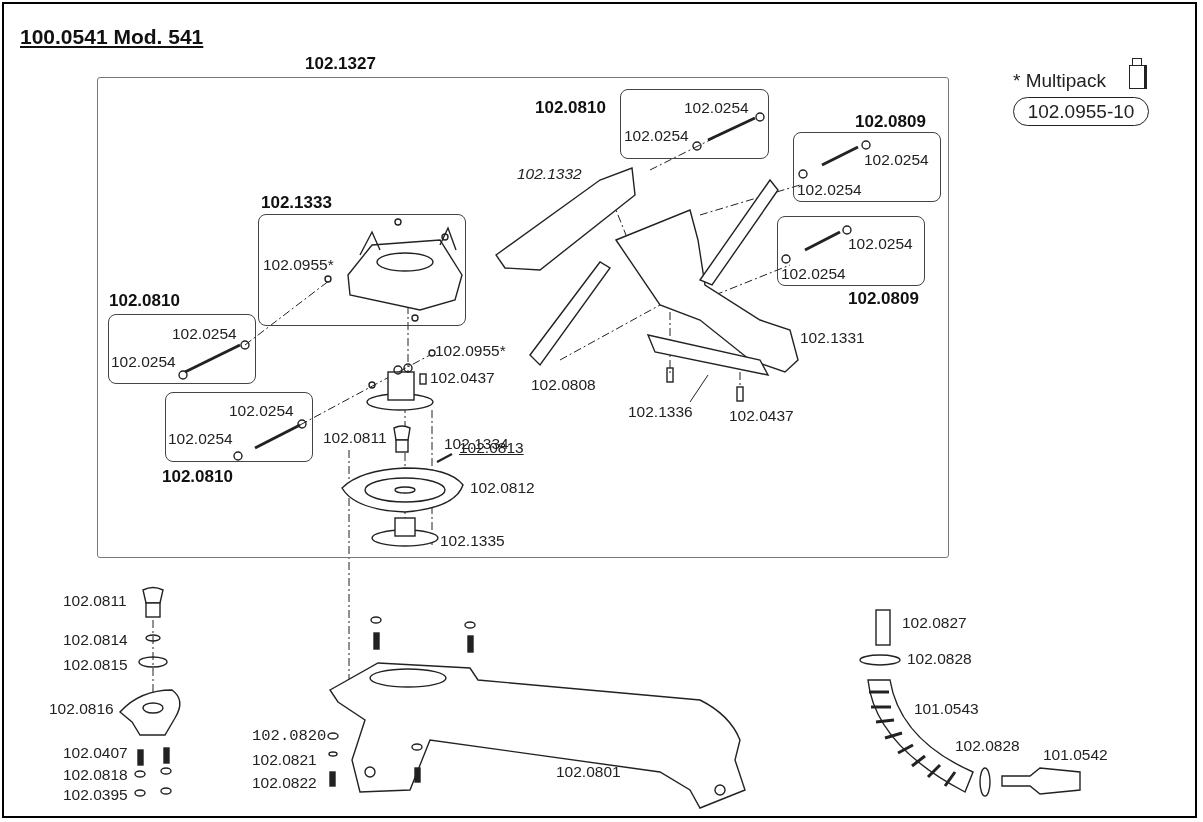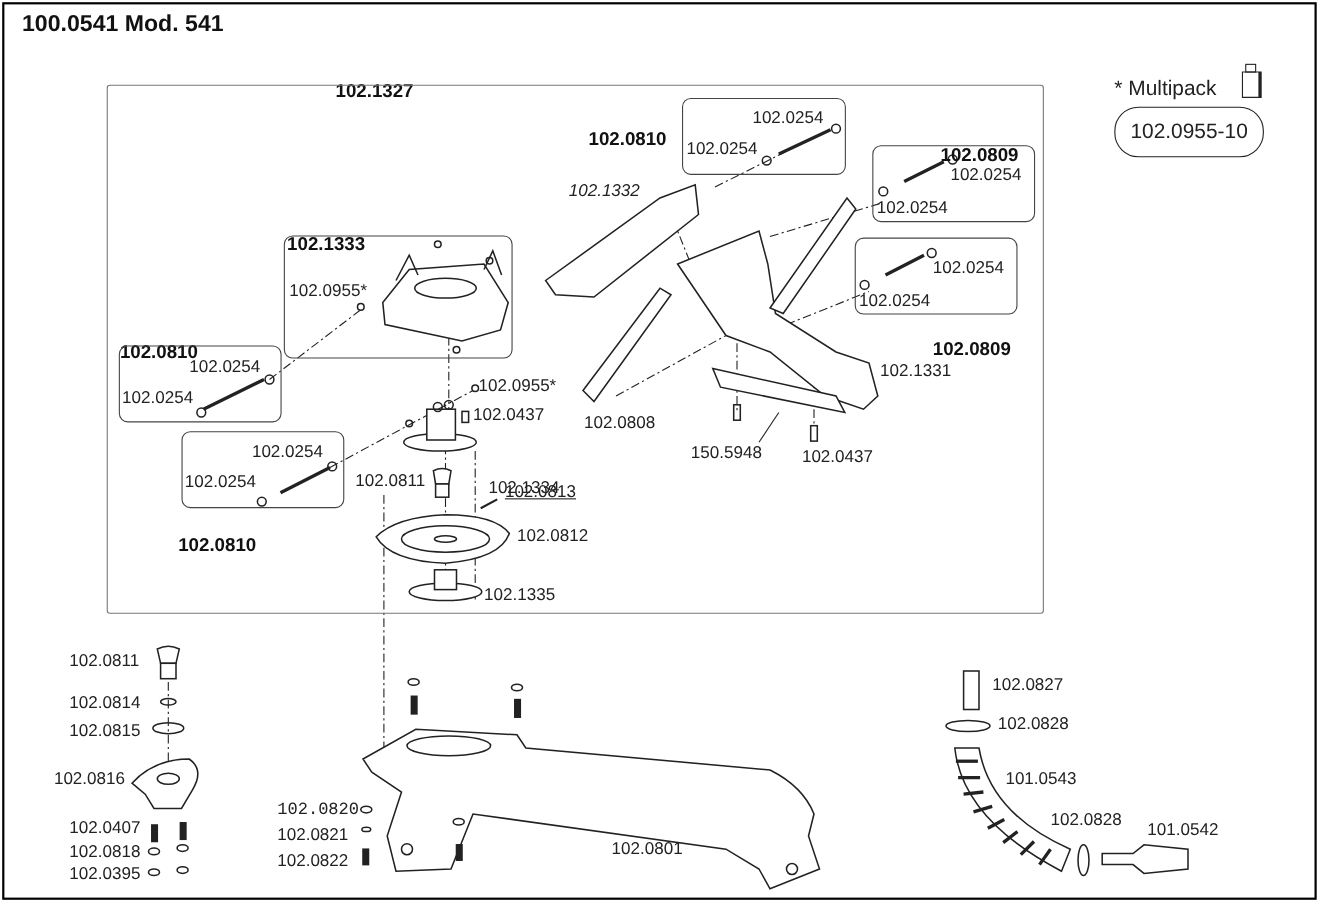--- a/index.html
+++ b/index.html
@@ -1,21 +1,21 @@
 <!DOCTYPE html>
 <html><head>
 <meta charset="utf-8">
 <style>
   html, body { margin:0; padding:0; background:#fff; }
   body { width:1203px; height:822px; position:relative; overflow:hidden;
          font-family:"Liberation Sans", sans-serif; color:#222; }
   #frame { position:absolute; left:2px; top:2px; width:1195px; height:816px;
            border:2px solid #000; box-sizing:border-box; }
   .lbl { position:absolute; font-size:15.5px; color:#222; white-space:nowrap; line-height:1; }
-  .bold { font-weight:bold; font-size:17px; color:#111;margin-top:19px; }
+  .bold { font-weight:bold; font-size:17px; color:#111; }
   .title { font-size:21px; font-weight:bold; color:#111; }
   .box { position:absolute; border:1px solid #444; border-radius:8px; box-sizing:border-box; }
   .bigbox { position:absolute; border:1px solid #777; border-radius:3px; box-sizing:border-box; }
   .pill { position:absolute; border:1.5px solid #222; border-radius:22px; box-sizing:border-box;
           display:flex; align-items:center; justify-content:center; font-size:19px; }
   svg.art { position:absolute; left:0; top:0; }
 </style>
 </head>
 <body>
 
@@ -152,28 +152,28 @@
           <line x1="912" y1="766" x2="925" y2="756"></line>
         <line x1="928" y1="777" x2="940" y2="765"></line>
           <line x1="945" y1="786" x2="955" y2="772"></line>
       </g>
       <ellipse cx="985" cy="782" rx="5" ry="14" fill="#fff"></ellipse>
       <path d="M1002 776 L1030 776 L1040 768 L1080 772 L1080 790 L1040 794 L1030 786 L1002 786 Z" fill="#fff"></path>
     </g>
   </g>
 </svg>
 
-<div class="lbl title" style="left:20px;top:11px;">100.0541 Mod. 541</div>
+<div class="lbl title" style="left:20px;top:26px;text-decoration:underline;">100.0541 Mod. 541</div>
 
 <div class="lbl" style="left:1013px;top:71px;font-size:19px;">* Multipack</div>
 <div style="position:absolute;left:1129px;top:58px;width:16px;height:30px;">
   <div style="position:absolute;left:3px;top:0;width:8px;height:6px;border:1px solid #222;"></div>
   <div style="position:absolute;left:0;top:7px;width:14px;height:22px;border:1px solid #222;border-right:3px solid #222;"></div>
 </div>
-<div class="pill" style="left:1013px;top:97px;width:136px;height:46px;">102.0955-10</div>
+<div class="pill" style="left:1013px;top:97px;width:136px;height:29px;">102.0955-10</div>
 
 <div class="lbl bold" style="left:305px;top:55px;">102.1327</div>
 <div class="bigbox" style="left:97px;top:77px;width:852px;height:481px;"></div>
 
 <div class="lbl bold" style="left:261px;top:194px;">102.1333</div>
 <div class="box" style="left:258px;top:214px;width:208px;height:112px;"></div>
 <div class="lbl" style="left:263px;top:257px;">102.0955*</div>
 
 <div class="lbl bold" style="left:109px;top:292px;">102.0810</div>
 <div class="box" style="left:108px;top:314px;width:148px;height:70px;"></div>
@@ -204,21 +204,21 @@
 <div class="lbl" style="left:430px;top:370px;">102.0437</div>
 <div class="lbl" style="left:444px;top:392px;margin-top:44px;">102.1334</div>
 <div class="lbl" style="left:323px;top:430px;">102.0811</div>
 <div class="lbl" style="left:459px;top:440px;text-decoration:underline;">102.0813</div>
 <div class="lbl" style="left:470px;top:480px;">102.0812</div>
 <div class="lbl" style="left:440px;top:533px;">102.1335</div>
 
 <div class="lbl" style="left:517px;top:166px;font-style:italic;">102.1332</div>
 <div class="lbl" style="left:800px;top:330px;">102.1331</div>
 <div class="lbl" style="left:531px;top:377px;">102.0808</div>
-<div class="lbl" style="left:628px;top:404px;">150.5948</div>
+<div class="lbl" style="left:628px;top:404px;">102.1336</div>
 <div class="lbl" style="left:729px;top:408px;">102.0437</div>
 
 <div class="lbl" style="left:63px;top:593px;">102.0811</div>
 <div class="lbl" style="left:63px;top:632px;">102.0814</div>
 <div class="lbl" style="left:63px;top:657px;text-align:center;">102.0815</div>
 <div class="lbl" style="left:49px;top:701px;">102.0816</div>
 <div class="lbl" style="left:63px;top:745px;">102.0407</div>
 <div class="lbl" style="left:63px;top:767px;">102.0818</div>
 <div class="lbl" style="left:63px;top:787px;">102.0395</div>
 

